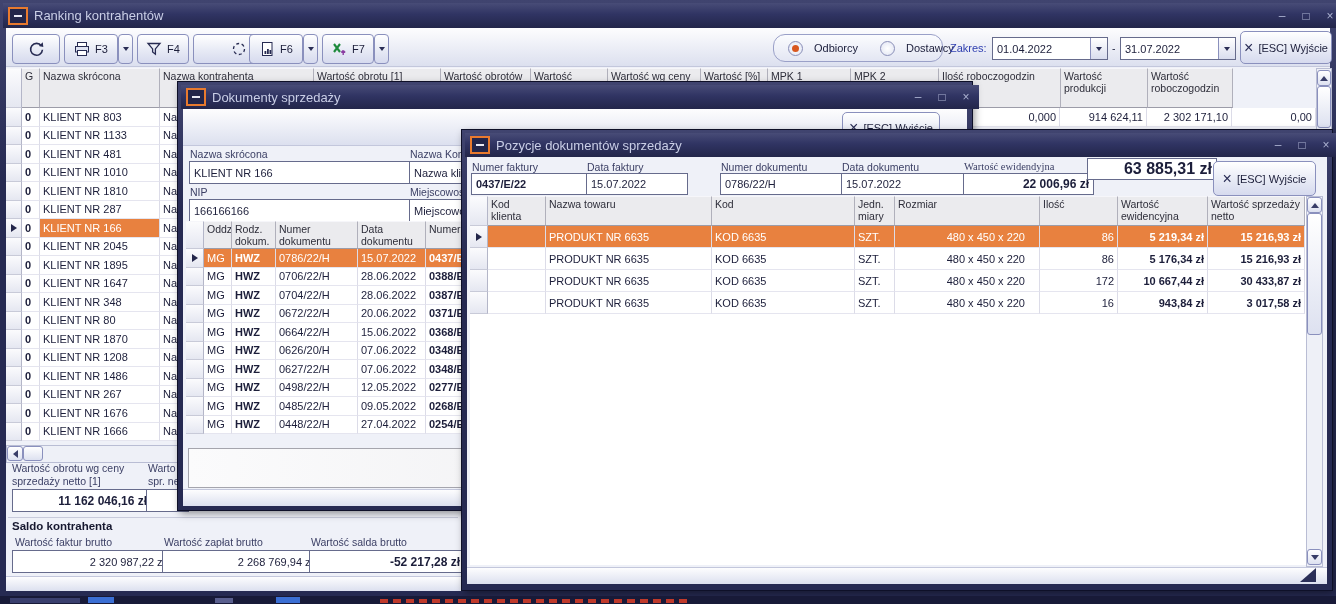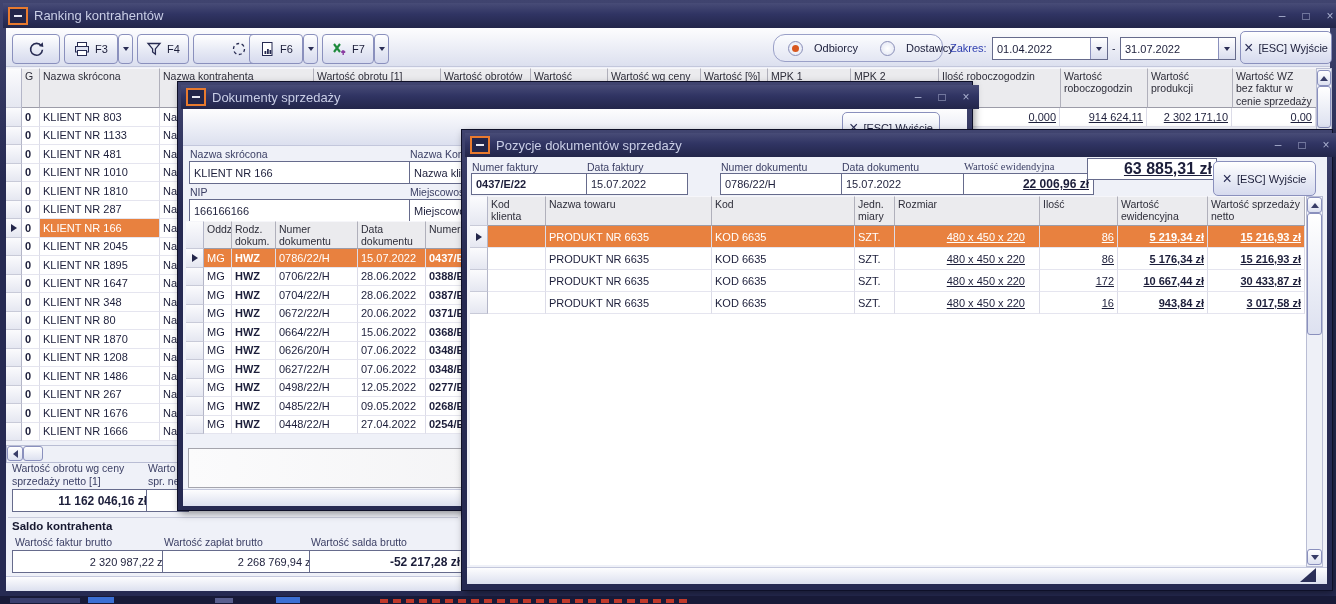--- a/index.html
+++ b/index.html
@@ -22,21 +22,21 @@
   
   .strip{background:linear-gradient(180deg,#fdfdfe,#dce0ef);}
   .btn{position:absolute;display:flex;align-items:center;justify-content:center;gap:5px;
        background:linear-gradient(180deg,#ffffff,#e7eaf5 55%,#d6daee);
        border:1px solid #8a90bd;border-radius:4px;color:#1c1e3a;}
   .btn .x{font-size:16px;line-height:1;color:#2a2d55;}
   .dd-arrow{width:0;height:0;border-left:3.5px solid transparent;border-right:3.5px solid transparent;border-top:4px solid #2a2d55;}
   .input{position:absolute;background:#fff;border:1px solid #666b8c;padding:0 4px;display:flex;align-items:center;white-space:nowrap;overflow:hidden;}
   .lbl{position:absolute;color:#3d4166;font-size:10.5px;white-space:nowrap;}
   .bold{font-weight:bold;}
-  .right{justify-content:flex-end;text-decoration:underline;}
+  .right{justify-content:flex-end;}
   
   .grid{display:grid;}
   .hdr .cell{background:#ebebee;border-right:1px solid #b0b0bb;border-bottom:1px solid #9c9ca8;border-top:1px solid #f6f6fa;
              padding:1px 3px;font-size:10.5px;color:#2e2e3a;line-height:1.18;overflow:hidden;display:block;}
   .row .cell{background:#fff;border-right:1px solid #dcdce8;border-bottom:1px solid #e5e5ef;
              padding:0 3px;display:flex;align-items:center;white-space:nowrap;overflow:hidden;}
   .sel-cell{background:linear-gradient(180deg,#fbfbfd,#e5e7f1)!important;
             border-right:1px solid #b4b6c8!important;border-bottom:1px solid #c8cad8!important;
             display:flex;align-items:center;justify-content:center;}
   .marker{display:none;width:0;height:0;border-left:6px solid #23264a;border-top:4px solid transparent;border-bottom:4px solid transparent;}
@@ -185,23 +185,22 @@
       <span class="cell">Nazwa skrócona</span>
       <span class="cell">Nazwa kontrahenta</span>
       <span class="cell">Wartość obrotu [1]</span>
       <span class="cell">Wartość obrotów</span>
       <span class="cell">Wartość</span>
       <span class="cell">Wartość wg ceny</span>
       <span class="cell">Wartość [%]</span>
       <span class="cell">MPK 1</span>
       <span class="cell">MPK 2</span>
       <span class="cell">Ilość roboczogodzin</span>
+      <span class="cell">Wartość produkcji</span>
       <span class="cell">Wartość roboczogodzin</span>
-      <span class="cell">Wartość produkcji</span>
-      <span class="cell">Wartość WZ bez faktur w cenie sprzedaży</span>
     </div>
 
     <div class="grid main-top-row row abs" style="left:938px;top:108px;width:378px;">
       <span class="cell right">0,000</span>
       <span class="cell right">914 624,11</span>
       <span class="cell right">2 302 171,10</span>
       <span class="cell right">0,00</span>
     </div>
 
     <div class="abs main-rows" style="left:6px;top:108px;width:308px;">

